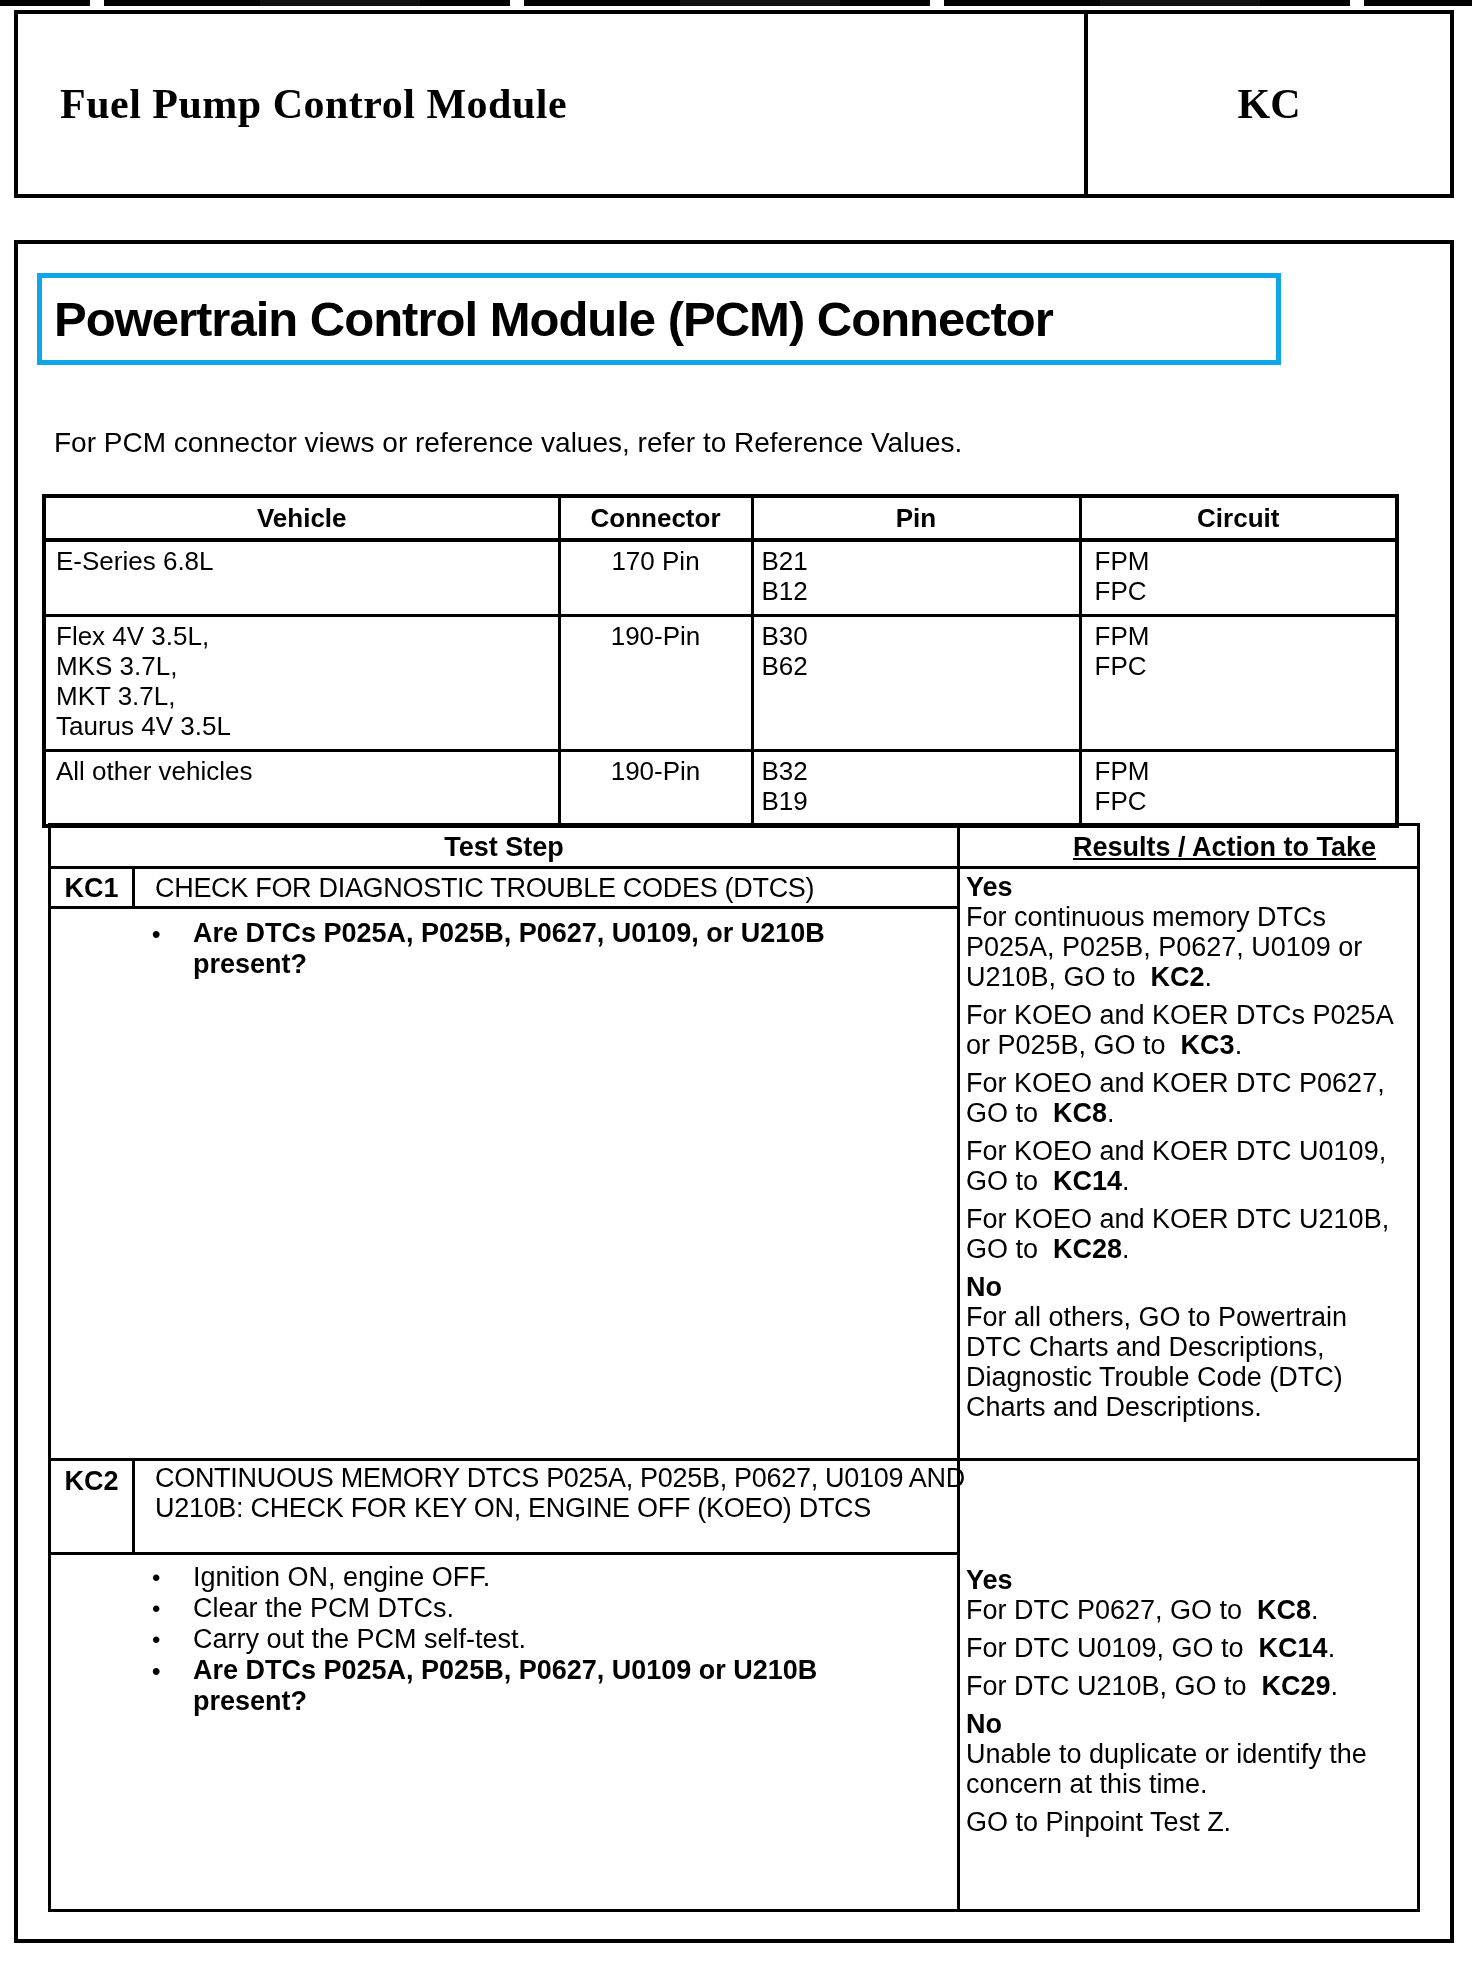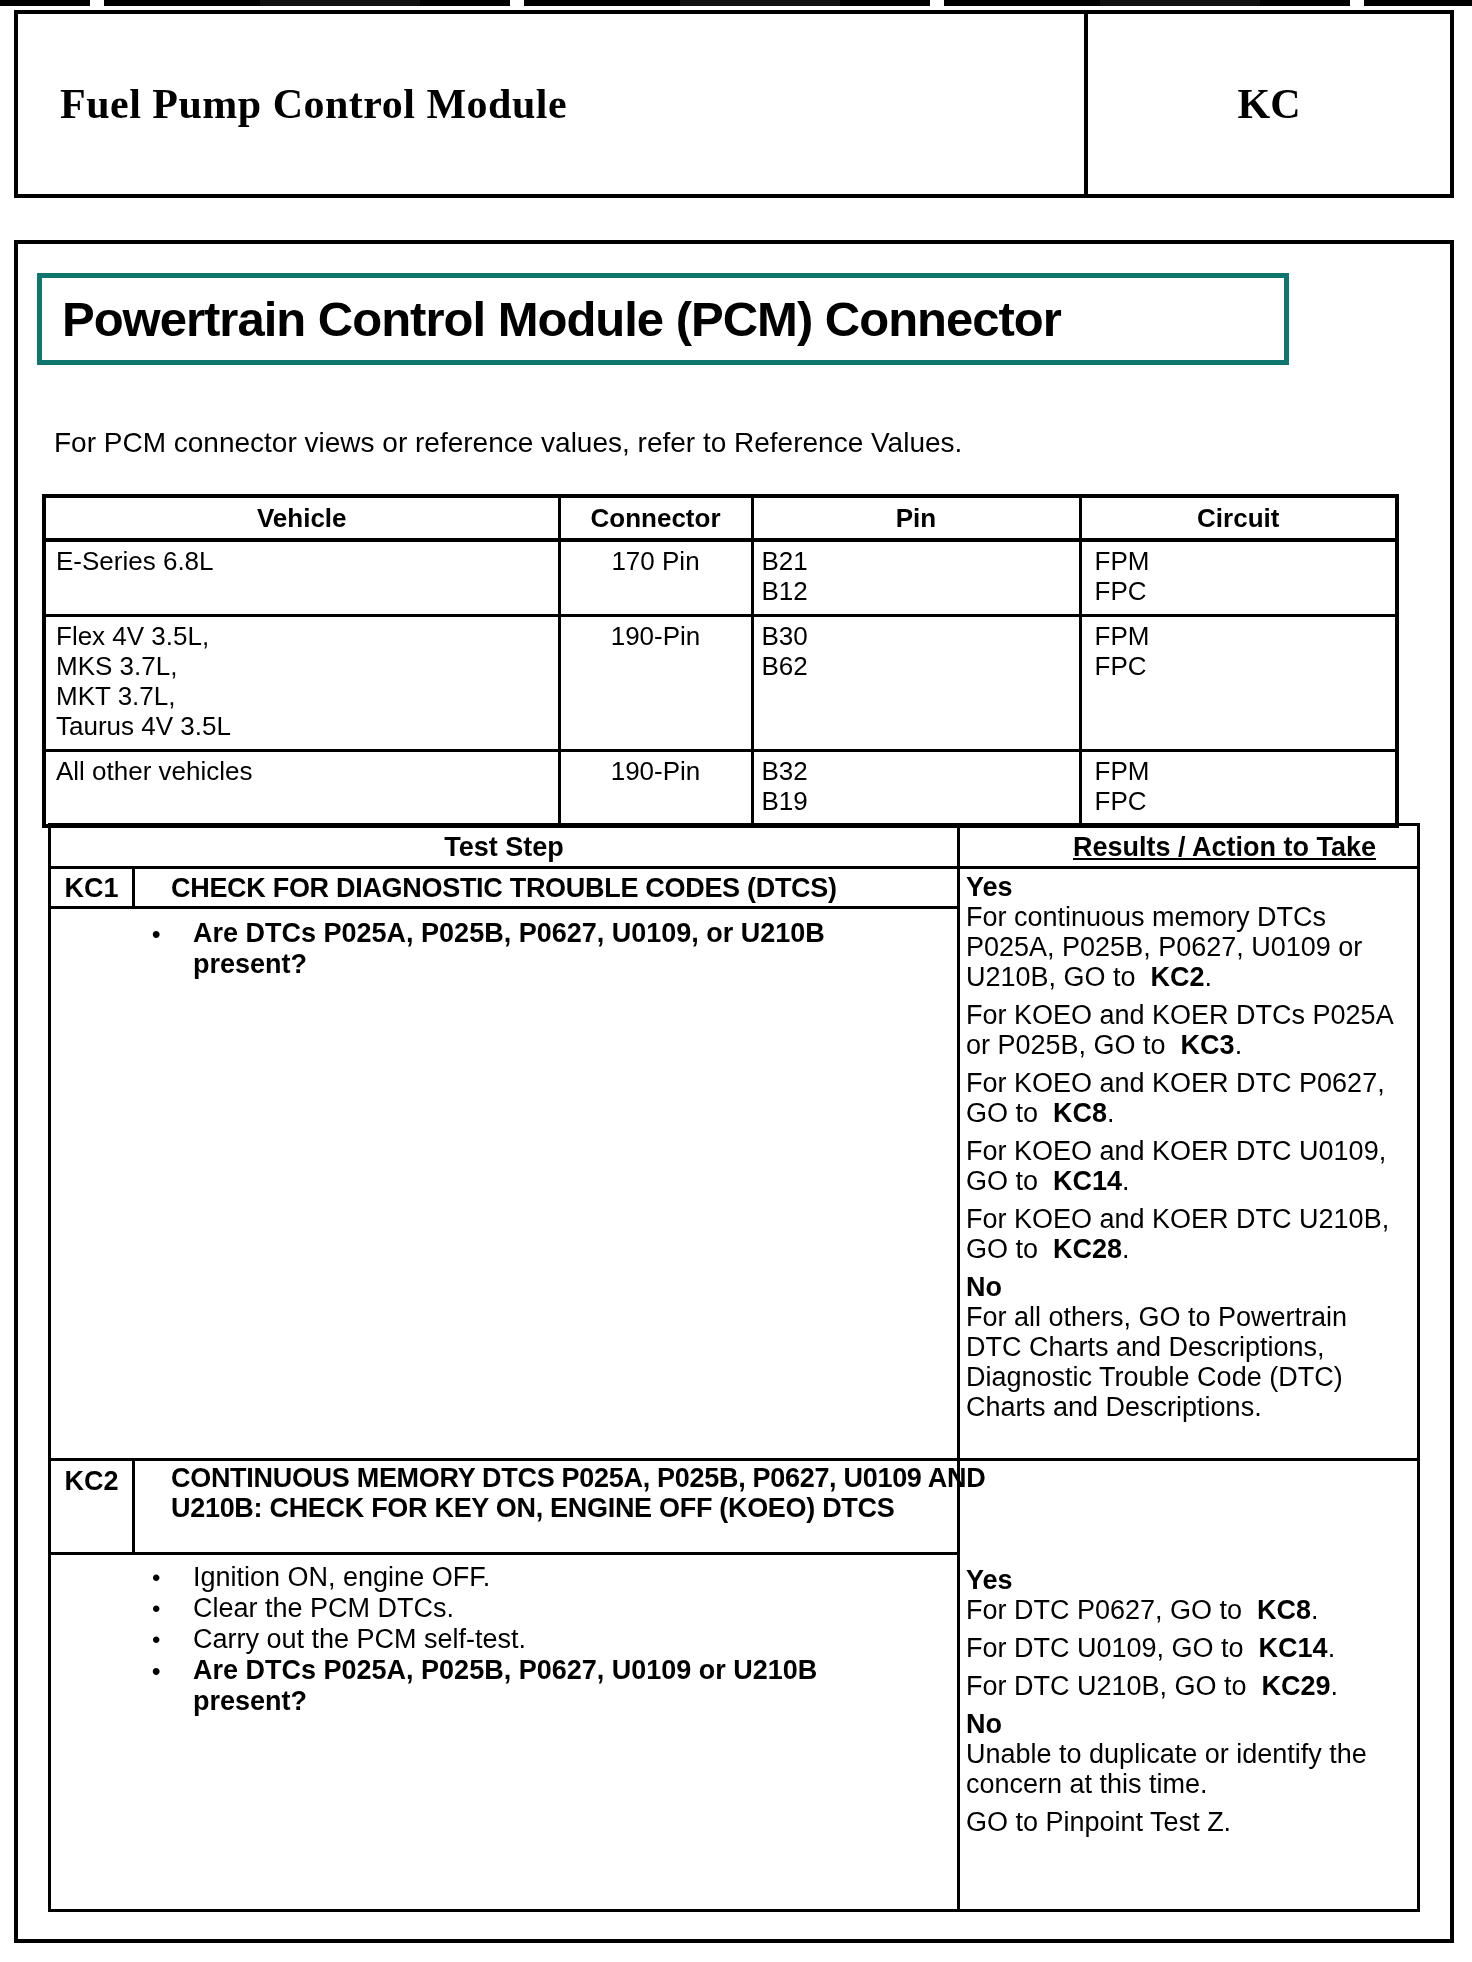--- a/index.html
+++ b/index.html
@@ -8,41 +8,41 @@
   
   .scan-edge{left:0;top:0;width:100%;height:6px;background:repeating-linear-gradient(90deg,#000 0 90px,#fff 90px 104px,#000 104px 260px,#111 260px 420px);}
   
   .header-box{left:14px;top:10px;width:1432px;height:180px;border:4px solid #000;display:flex;}
   .header-left{width:1066px;display:flex;align-items:center;padding-left:42px;box-sizing:border-box;}
   .header-title{font-family:"Liberation Serif","DejaVu Serif",serif;font-weight:bold;font-size:42px;letter-spacing:0.5px;}
   .header-right{flex:1;border-left:4px solid #000;display:flex;align-items:center;justify-content:center;}
   .header-code{font-family:"Liberation Serif","DejaVu Serif",serif;font-weight:bold;font-size:42px;}
   
   .main-box{left:14px;top:240px;width:1432px;height:1695px;border:4px solid #000;}
-  .title-box{left:19px;top:29px;width:1222px;height:82px;border:5px solid #0f766e;display:flex;align-items:center;padding-left:20px;box-sizing:content-box;}
+  .title-box{left:19px;top:29px;width:1222px;height:82px;border:5px solid #0ea5e9;display:flex;align-items:center;padding-left:12px;box-sizing:content-box;}
   .section-title{font-size:49px;font-weight:bold;letter-spacing:-1px;white-space:nowrap;}
   .intro{left:36px;top:183px;font-size:28px;}
   .intro .ref{}
   
   .vtable-wrap{left:24px;top:250px;}
   table.vtable{border-collapse:collapse;table-layout:fixed;width:1353px;}
   table.vtable th,table.vtable td{border:3px solid #000;}
   table.vtable{border:4px solid #000;}
   table.vtable th{font-size:26px;font-weight:bold;height:38px;text-align:center;vertical-align:middle;border-bottom-width:4px;}
   table.vtable td{font-size:26px;vertical-align:top;padding:4px 0 8px 0;line-height:30px;}
   td.c-vehicle div{padding-left:10px;}
   td.c-conn{text-align:center;}
   td.c-pin div{padding-left:8px;}
   td.c-circ div{padding-left:13px;}
   
   .ttable{left:30px;top:579px;width:1366px;height:1083px;border:3px solid #000;}
   .gline{background:#000;position:absolute;}
   .th-cell{position:absolute;font-size:27px;font-weight:bold;text-align:center;top:6px;}
   .step-id{position:absolute;left:0;width:81px;text-align:center;font-size:27px;font-weight:bold;}
-  .step-title{position:absolute;left:120px;font-size:27px;font-weight:bold;line-height:30px;letter-spacing:-0.3px;}
+  .step-title{position:absolute;left:104px;font-size:27px;font-weight:normal;line-height:30px;letter-spacing:-0.3px;}
   .bullets{position:absolute;left:98px;}
   .bullet-row{display:flex;line-height:31px;font-size:27px;}
   .bullet-row.bold{font-weight:bold;}
   .b-dot{width:41px;font-size:24px;padding-left:3px;}
   .b-text{width:735px;}
   .results{position:absolute;left:915px;width:437px;font-size:27px;}
   .results p{line-height:30px;}
   .r-label{font-weight:bold;margin:0;}
   .r-para{margin:0 0 8px 0;}
   .bseg{font-weight:bold;}

